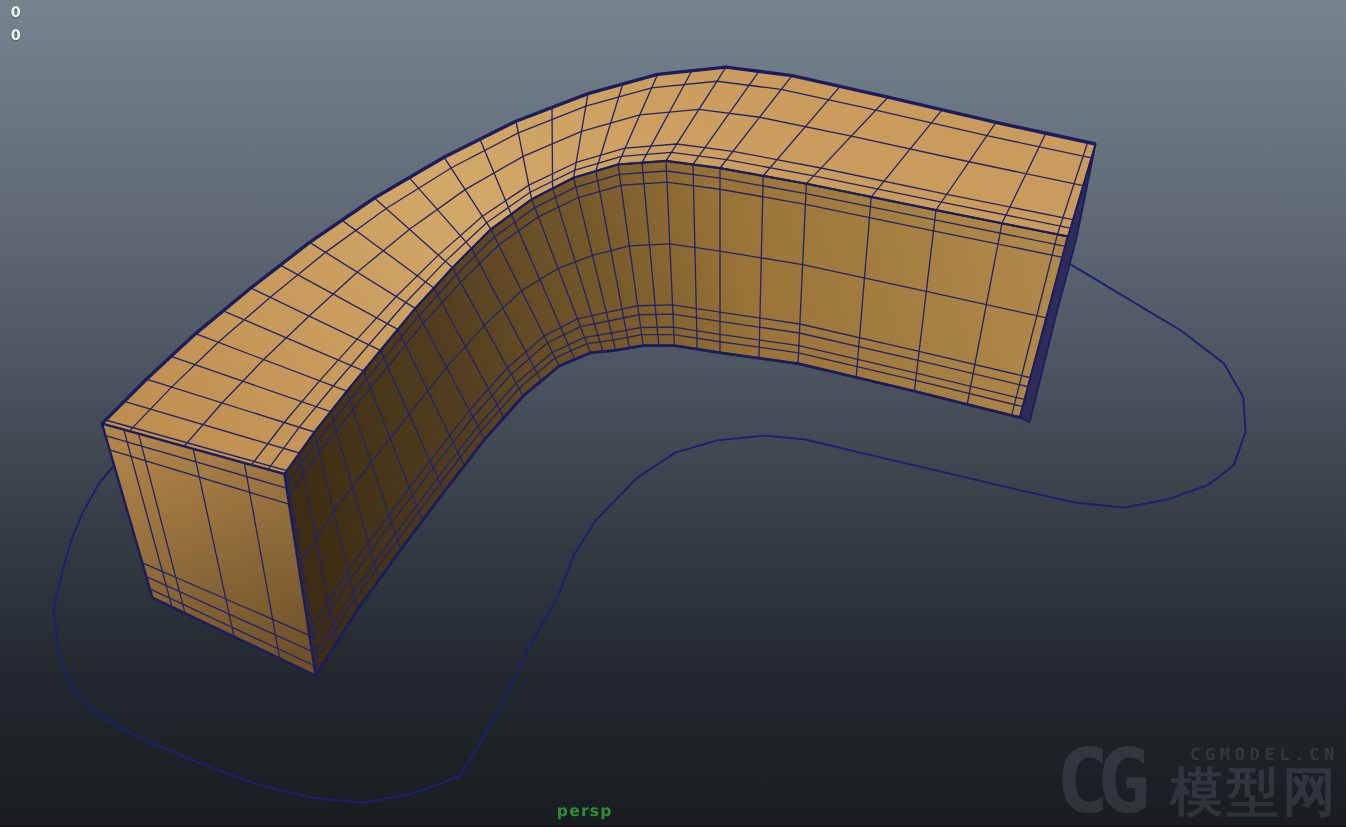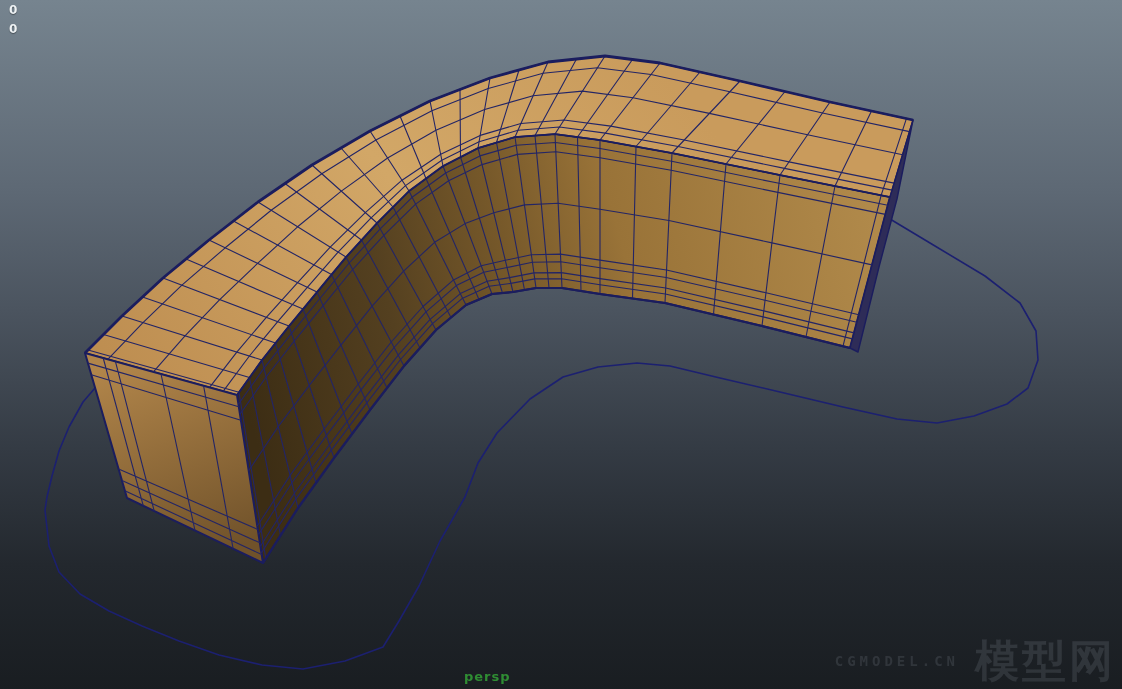--- a/index.html
+++ b/index.html
@@ -29,21 +29,21 @@
     position:absolute;right:6px;bottom:4px;
     display:flex;align-items:flex-start;
     color:rgba(205,215,228,0.12);
     user-select:none;pointer-events:none;
   }
   .wm-cg{
     font-family:"DejaVu Sans Mono", monospace;
     font-size:74px;font-weight:800;letter-spacing:-10px;
     line-height:62px;margin-right:10px;
   }
-  .wm-col{display:flex;flex-direction:row;align-items:center;}
+  .wm-col{display:flex;flex-direction:column;align-items:flex-end;}
   .wm-latin{
     font-family:"DejaVu Sans Mono", monospace;
     font-size:14px;font-weight:800;letter-spacing:4px;line-height:16px;
   }
   .wm-cjk{
     font-size:44px;font-weight:800;letter-spacing:3px;line-height:48px;
     font-family:"DejaVu Sans", sans-serif;
     margin-left:16px;
   }
 </style>
@@ -94,19 +94,20 @@
     </svg>
 
   <div class="hud" style="color: rgb(238, 242, 244);">
     <div>0</div>
     <div>0</div>
   </div>
 
   <div class="camera-label" style="color: rgb(47, 141, 51);">persp</div>
 
   <div class="watermark">
+    <div class="wm-cg">CG</div>
     <div class="wm-col">
       <div class="wm-latin">CGMODEL.CN</div>
       <div class="wm-cjk">模型网</div>
     </div>
   </div>
 
 </div>
 
 </body></html>

